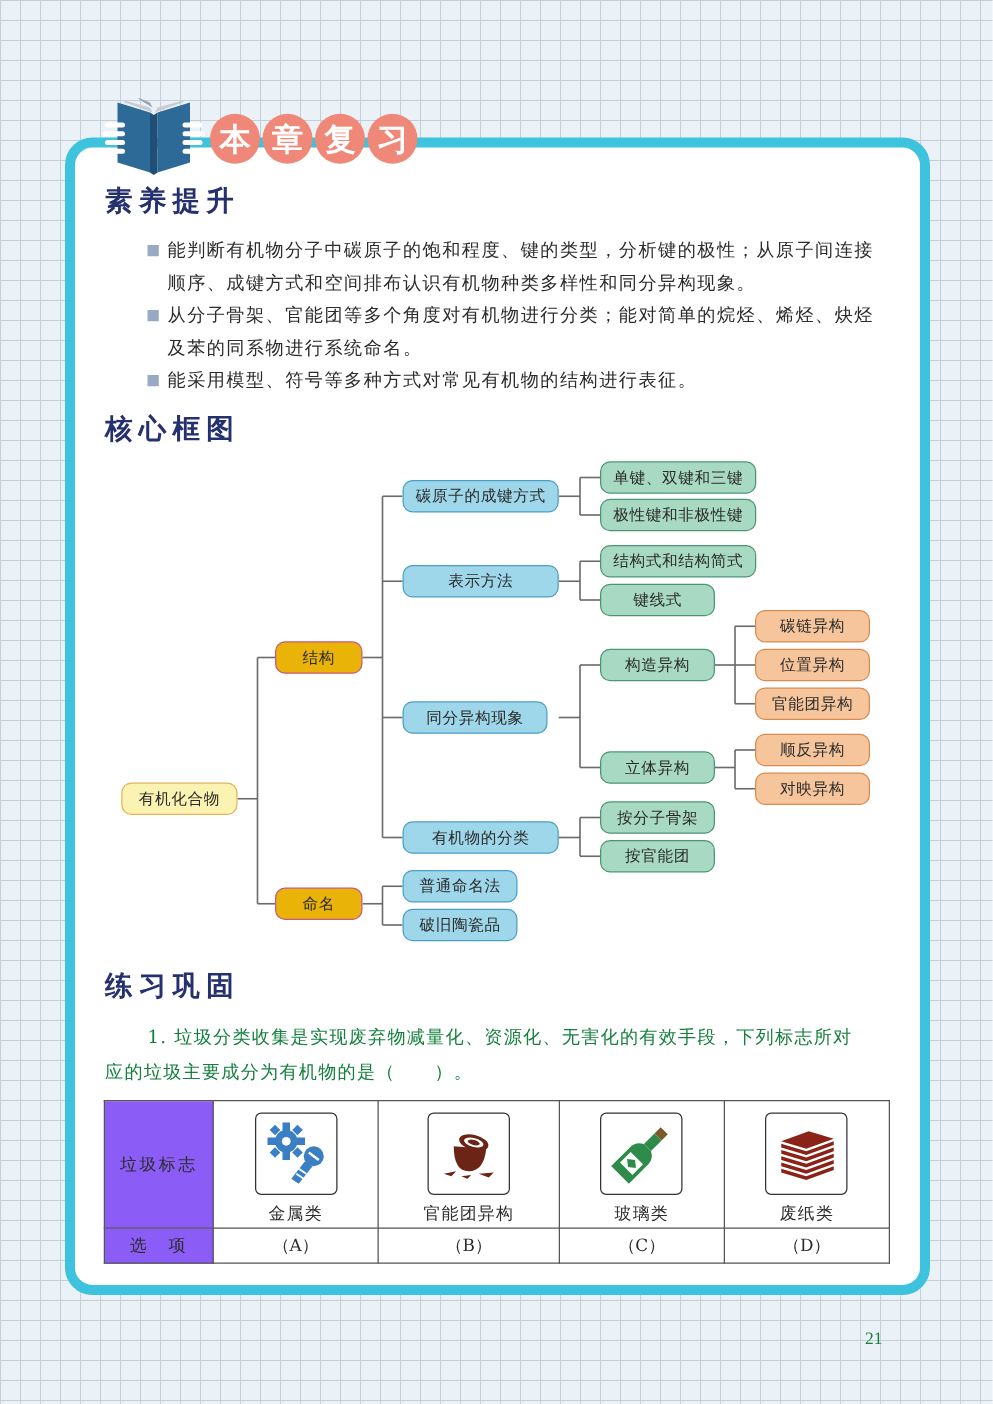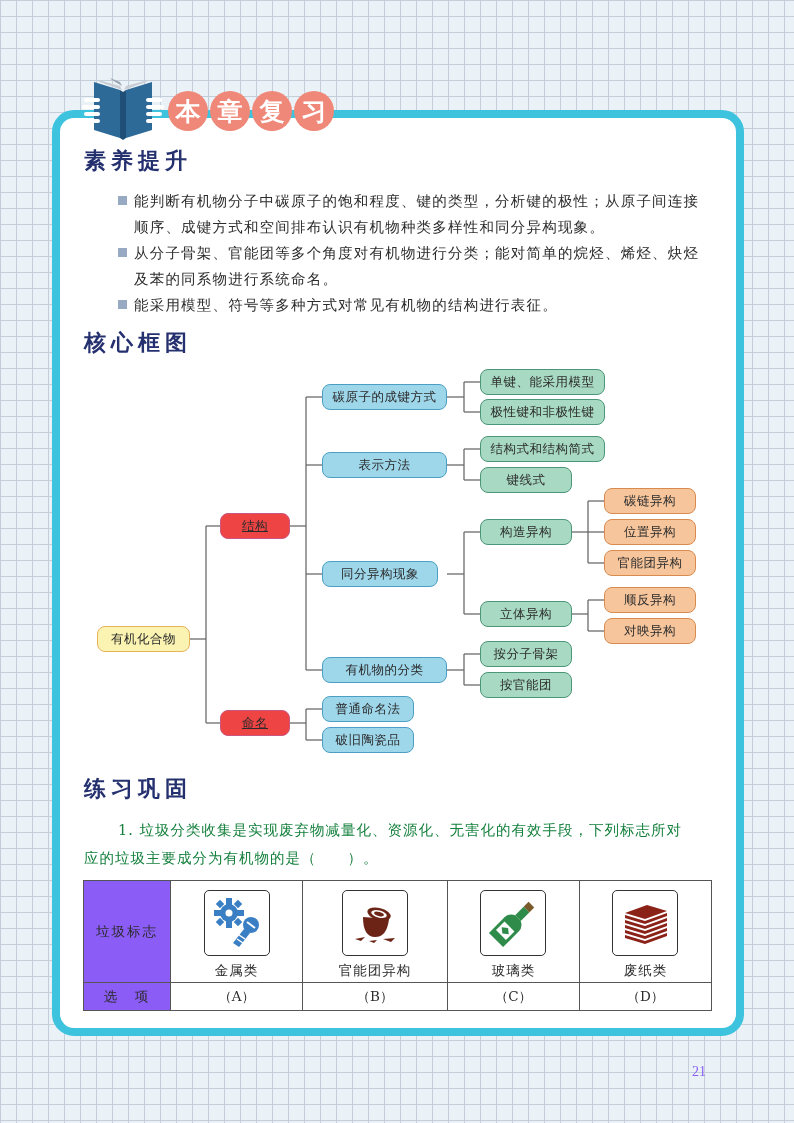--- a/index.html
+++ b/index.html
@@ -34,40 +34,40 @@
   .bullets .item .sq {
     position:absolute; left:0; top:8px; width:9px; height:9px; background:#98a9c3;
   }
   .diagram { position:absolute; left:0; top:0; width:794px; height:1123px; pointer-events:none; }
   .diagram svg { position:absolute; left:0; top:0; }
   .node {
     position:absolute; height:26px; border-radius:8px; display:flex; align-items:center; justify-content:center;
     font-size:12.5px; color:#2b2b2b; pointer-events:auto; letter-spacing:0.5px;
   }
   .node.yellow { background:#fbf3b2; border:1.5px solid #e8b25a; }
-  .node.pink { background:#ef4444; border:1.5px solid #c9577f;text-decoration:underline; }
+  .node.pink { background:#eab308; border:1.5px solid #c9577f; }
   .node.blue { background:#9ed6ea; border:1.5px solid #4c9fc4; }
   .node.green { background:#a8dac3; border:1.5px solid #4b9678; }
   .node.orange { background:#f6c59c; border:1.5px solid #d98b4f; }
   .question { position:absolute; left:84px; top:816px; width:628px; font-size:14.5px; line-height:28px; color:#15803d; letter-spacing:1px; }
   .question .first { text-indent:34px; }
   table.trash {
     position:absolute; left:83px; top:880px; width:629px; border-collapse:collapse;
     font-size:13.5px; color:#2c2c2c;
   }
   table.trash td { border:1.3px solid #555555; text-align:center; vertical-align:middle; }
   table.trash td.head { background:#8b5cf6; width:87px; letter-spacing:2px; }
   table.trash tr.r1 td { height:102px; }
   table.trash tr.r2 td { height:28px; }
   .icon-box {
     width:66px; height:66px; margin:6px auto 6px auto; border:1.8px solid #333; border-radius:5px;
     background:#fff; display:flex; align-items:center; justify-content:center;
   }
   .label { font-size:13.5px; letter-spacing:1px; }
-  .page-number { position:absolute; left:692px; top:1064px; font-size:14px; color:#8b5cf6; font-family:"Liberation Serif", serif; }
+  .page-number { position:absolute; left:692px; top:1064px; font-size:14px; color:#15803d; font-family:"Liberation Serif", serif; }
 </style>
 </head>
 <body>
 
 <div class="card"></div>
 
 <div class="book-icon">
   <svg width="86" height="66" viewBox="0 0 86 66">
     <path d="M14 6 L40 14 L40 62 L14 54 Z" fill="#2e6a98"></path>
     <path d="M72 6 L46 14 L46 62 L72 54 Z" fill="#2e6a98"></path>
@@ -173,21 +173,21 @@
   <div class="node pink" style="left:220px;top:710px;width:70px;">命名</div>
 
   <div class="node blue" style="left:322px;top:384px;width:125px;">碳原子的成键方式</div>
   <div class="node blue" style="left:322px;top:452px;width:125px;">表示方法</div>
   <div class="node blue" style="left:322px;top:561px;width:116px;">同分异构现象</div>
   <div class="node blue" style="left:322px;top:657px;width:125px;">有机物的分类</div>
 
   <div class="node blue" style="left:322px;top:696px;width:92px;">普通命名法</div>
   <div class="node blue" style="left:322px;top:727px;width:92px;">破旧陶瓷品</div>
 
-  <div class="node green" style="left:480px;top:369px;width:125px;">单键、能采用模型</div>
+  <div class="node green" style="left:480px;top:369px;width:125px;">单键、双键和三键</div>
   <div class="node green" style="left:480px;top:399px;width:125px;">极性键和非极性键</div>
   <div class="node green" style="left:480px;top:436px;width:125px;">结构式和结构简式</div>
   <div class="node green" style="left:480px;top:467px;width:92px;">键线式</div>
   <div class="node green" style="left:480px;top:519px;width:92px;">构造异构</div>
   <div class="node green" style="left:480px;top:601px;width:92px;">立体异构</div>
   <div class="node green" style="left:480px;top:641px;width:92px;">按分子骨架</div>
   <div class="node green" style="left:480px;top:672px;width:92px;">按官能团</div>
 
   <div class="node orange" style="left:604px;top:488px;width:92px;">碳链异构</div>
   <div class="node orange" style="left:604px;top:519px;width:92px;">位置异构</div>

